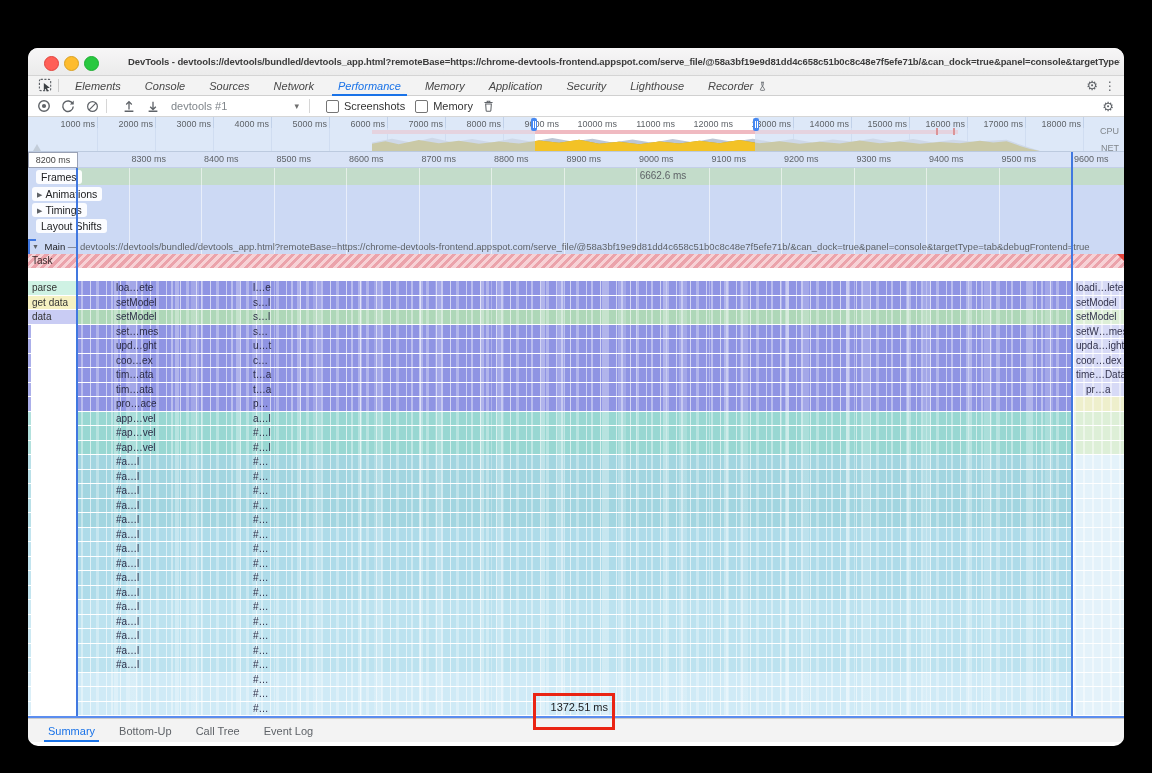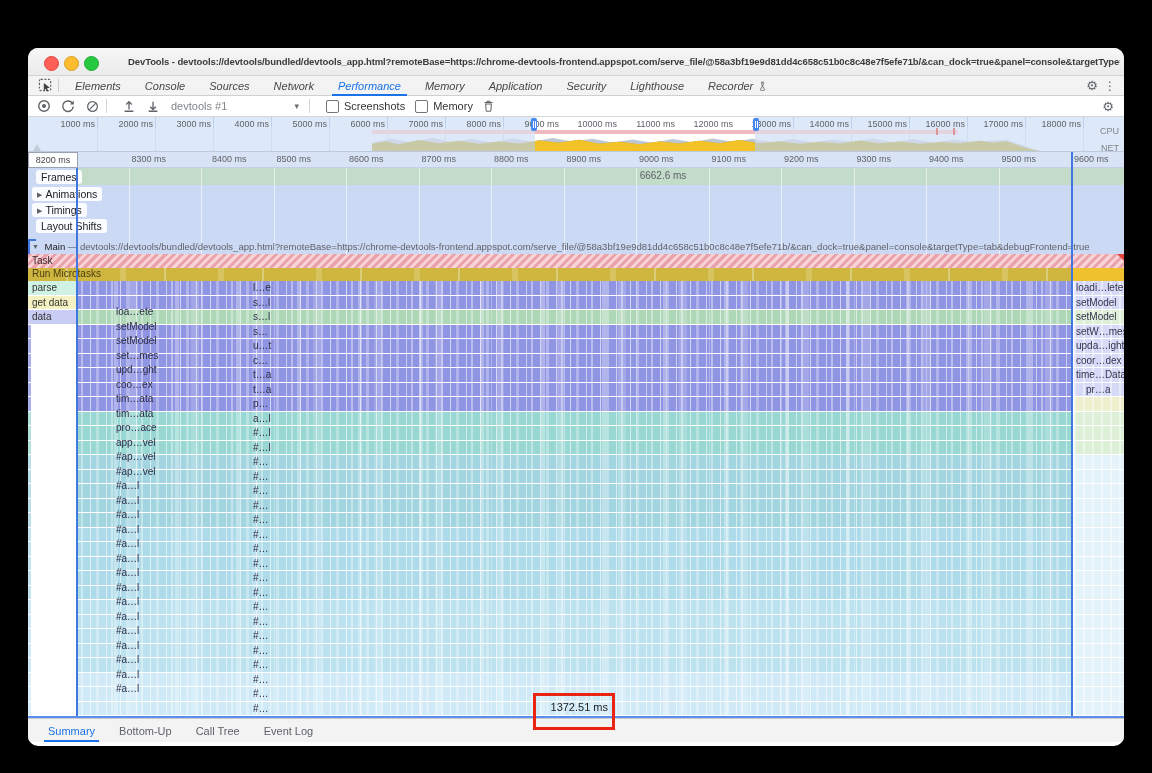--- a/index.html
+++ b/index.html
@@ -99,21 +99,21 @@
     background-image:
      repeating-linear-gradient(90deg,rgba(255,255,255,0) 0 4px,rgba(255,255,255,.38) 4px 6px,rgba(255,255,255,0) 6px 13px,rgba(255,255,255,.6) 13px 14px,rgba(255,255,255,0) 14px 19px,rgba(255,255,255,.3) 19px 22px,rgba(255,255,255,0) 22px 29px,rgba(255,255,255,.55) 29px 30px),
      repeating-linear-gradient(90deg,rgba(255,255,255,0) 0 37px,rgba(255,255,255,.3) 37px 41px,rgba(255,255,255,0) 41px 53px,rgba(255,255,255,.18) 53px 61px);}
   .fsliver{position:absolute;left:0;top:0;width:3px;height:13.6px;background:var(--b);opacity:.75;}
   .fchip{position:absolute;left:0;top:0;width:49px;height:13.6px;font-size:10px;color:#333;
          line-height:13.5px;padding-left:4px;box-sizing:border-box;white-space:nowrap;overflow:hidden;}
   .chip-parse{background:#cff2e4;}
   .chip-getdata{background:#f6f1c2;}
   .chip-data{background:#c9ccf4;}
   .fl2,.fl3{position:absolute;top:0;font-size:10px;color:#2c2c46;line-height:13.5px;white-space:nowrap;z-index:4;}
-  .fl2{left:88px;margin-top:24px;} .fl3{left:225px;}
+  .fl2{left:88px;} .fl3{left:225px;}
   .fright{position:absolute;left:1046px;top:0;right:0;height:13.6px;
     background-image:repeating-linear-gradient(90deg,rgba(255,255,255,.45) 0 2px,rgba(255,255,255,0) 2px 9px);}
   .rt-rp{background-color:#d7daf6;} .rt-ry{background-color:#eeefcc;}
   .rt-rg{background-color:#ddefd7;} .rt-rc{background-color:#e4f2fa;}
   .frlabel{position:absolute;left:2px;top:0;font-size:10px;color:#33334d;line-height:13.5px;white-space:nowrap;}
   .frlabel.indent{left:12px;}
   .sel-line{position:absolute;width:2px;background:#4178e0;z-index:8;}
   .main-corner-v{position:absolute;left:0;top:87px;width:2px;height:15px;background:#4178e0;z-index:8;}
   .main-corner-h{position:absolute;left:0;top:87px;width:8px;height:2px;background:#4178e0;z-index:8;}
   .total-label{position:absolute;left:460px;top:549px;width:120px;text-align:right;
@@ -572,21 +572,21 @@
           <div class="gl" style="left: 753px; background: rgba(255, 255, 255, 0.28);"></div>
           <div class="gl" style="left: 825.5px; background: rgba(255, 255, 255, 0.28);"></div>
           <div class="gl" style="left: 898px; background: rgba(255, 255, 255, 0.28);"></div>
           <div class="gl" style="left: 970.5px; background: rgba(255, 255, 255, 0.28);"></div>
           <div class="gl" style="left: 1043px; background: rgba(255, 255, 255, 0.28);"></div>
         </div>
 
       <div class="ruler">
         <div id="ruler-ticks">
             <div class="ruler-tick" style="left: 103.5px;">8300 ms</div>
-            <div class="ruler-tick" style="left: 184px;">8400 ms</div>
+            <div class="ruler-tick" style="left: 176px;">8400 ms</div>
             <div class="ruler-tick" style="left: 248.5px;">8500 ms</div>
             <div class="ruler-tick" style="left: 321px;">8600 ms</div>
             <div class="ruler-tick" style="left: 393.5px;">8700 ms</div>
             <div class="ruler-tick" style="left: 466px;">8800 ms</div>
             <div class="ruler-tick" style="left: 538.5px;">8900 ms</div>
             <div class="ruler-tick" style="left: 611px;">9000 ms</div>
             <div class="ruler-tick" style="left: 683.5px;">9100 ms</div>
             <div class="ruler-tick" style="left: 756px;">9200 ms</div>
             <div class="ruler-tick" style="left: 828.5px;">9300 ms</div>
             <div class="ruler-tick" style="left: 901px;">9400 ms</div>
@@ -614,25 +614,20 @@
         <span style="color:#202124;">Main</span>
         <span class="main-url">— devtools://devtools/bundled/devtools_app.html?remoteBase=https://chrome-devtools-frontend.appspot.com/serve_file/@58a3bf19e9d81dd4c658c51b0c8c48e7f5efe71b/&amp;can_dock=true&amp;panel=console&amp;targetType=tab&amp;debugFrontend=true</span>
       </div>
       <div class="main-corner-h"></div>
       <div class="main-corner-v"></div>
 
       <div class="task-row">
         <span class="rowlabel">Task</span>
         <div class="task-red-tri"></div>
       </div>
-      <div class="micro-row">
-        <div class="micro-left"></div>
-        <div class="micro-right"></div>
-        <span class="rowlabel">Run Microtasks</span>
-      </div>
 
       <div class="sel-line" style="left:48px;top:16px;bottom:0;"></div>
       <div class="sel-line" style="left:1043px;top:0;bottom:0;"></div>
 
       <div class="total-label">1372.51 ms</div>
     </div>
 
     <div class="statusline"></div>
 
     <div class="bottombar" id="bottom-tabs">

